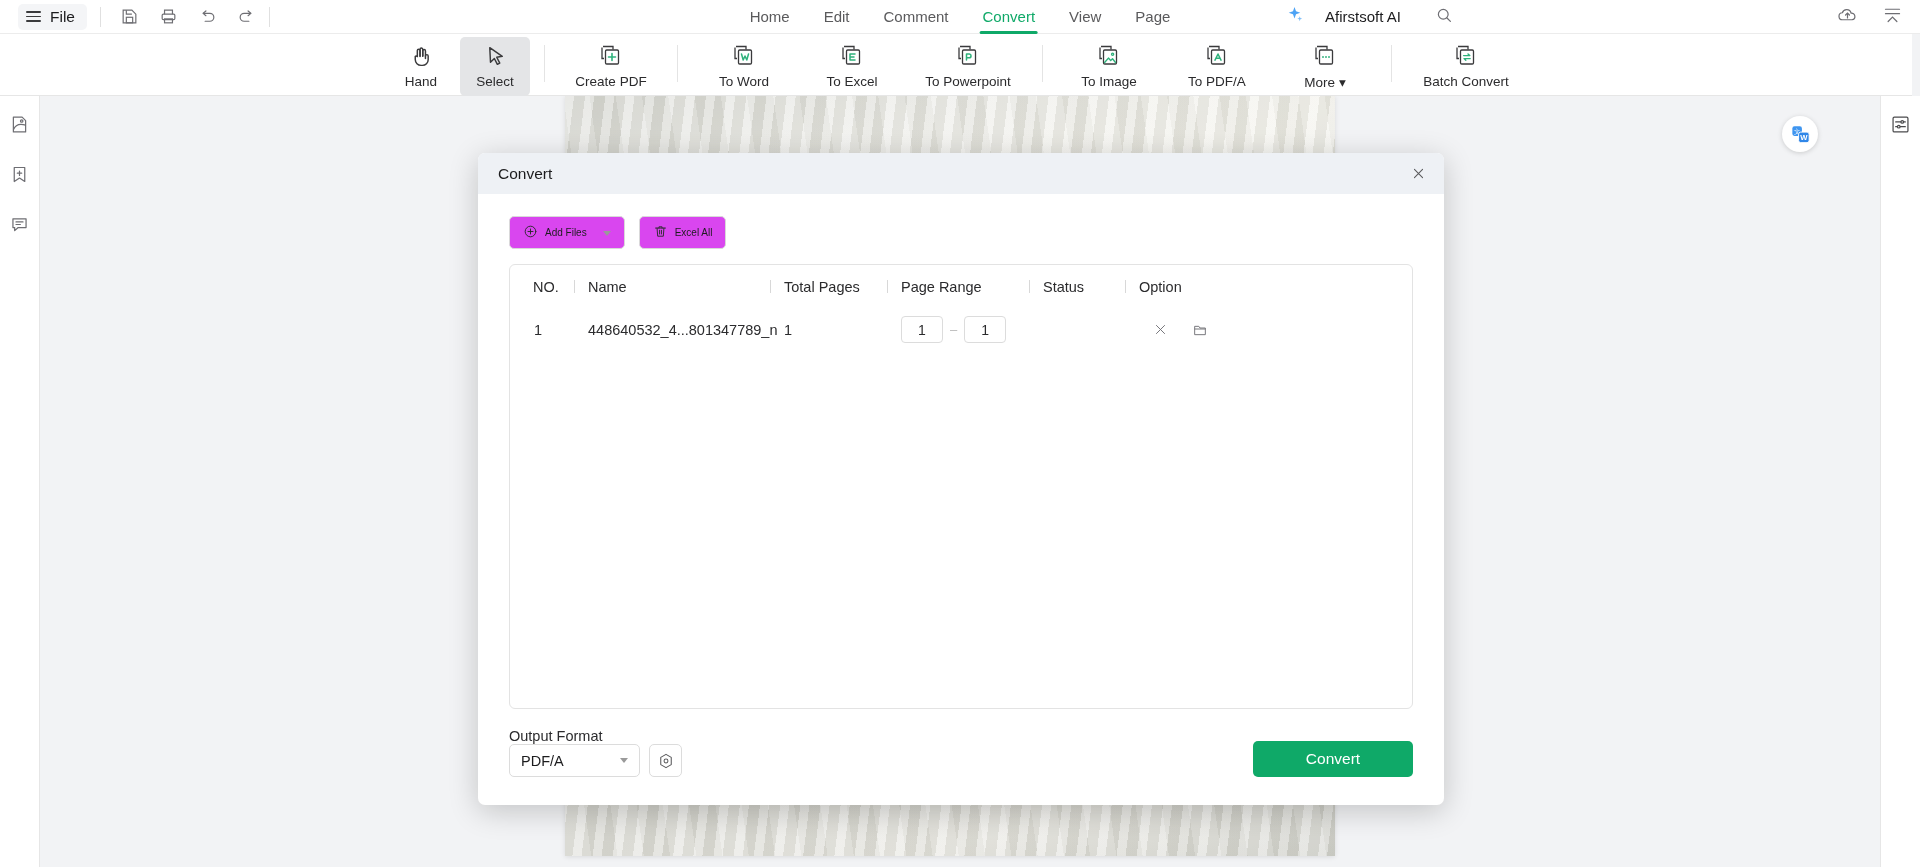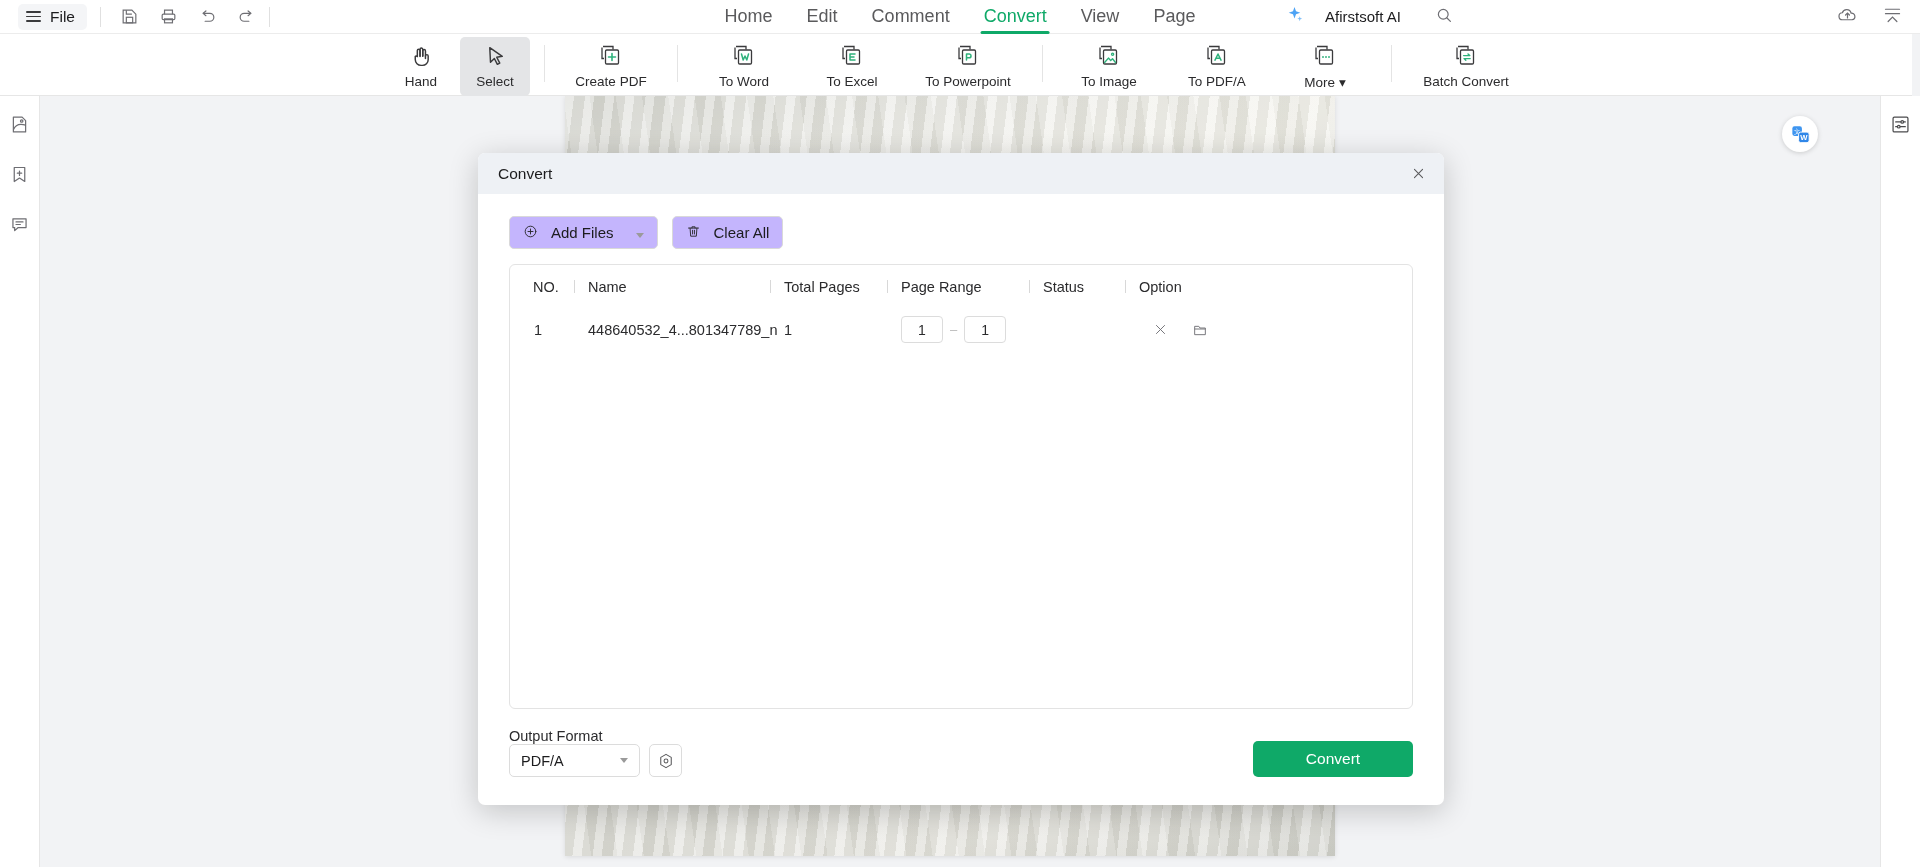--- a/index.html
+++ b/index.html
@@ -31,21 +31,21 @@
   .divider-v { width: 1px; height: 20px; background: #e0e0e0; margin: 0 13px; }
 
   .qa-icons { display: flex; align-items: center; gap: 20px; margin-left: 6px; }
   .qa-icons svg { display: block; }
 
   .nav-tabs {
     position: absolute; left: 50%; transform: translateX(-50%);
     display: flex; align-items: center; gap: 34px; height: 34px;
   }
   .nav-tab {
-    font-size: 18px; color: #5a5a5c; cursor: pointer;
+    font-size: 15px; color: #5a5a5c; cursor: pointer;
     position: relative; height: 34px; display: flex; align-items: center;
   }
   .nav-tab.active { color: #0fa968; }
   .nav-tab.active::after {
     content: ""; position: absolute; bottom: 0; left: -3px; right: -3px;
     height: 2.5px; background: #0fa968; border-radius: 2px;
   }
 
   .ai-area {
     position: absolute; left: 1285px; display: flex; align-items: center; gap: 21px;
@@ -136,22 +136,22 @@
     flex: 0 0 41px;
   }
   .modal-title { font-size: 15.5px; color: #1c1c1e; }
   .modal-close { margin-left: auto; cursor: pointer; padding: 4px; line-height: 0; }
 
   .modal-body { padding: 22px 31px 0; flex: 1; display: flex; flex-direction: column; }
 
   .btn-row { display: flex; gap: 14px; margin-bottom: 15px; }
   .obtn {
     height: 33px; border: 1px solid #d9d9d9; border-radius: 5px;
-    background: #c4b5fd; display: flex; align-items: center; gap: 13px;
-    padding: 0 13px; font-size: 15px; color: #1c1c1e; cursor: pointer;
+    background: #d946ef; display: flex; align-items: center; gap: 7px;
+    padding: 0 13px; font-size: 10px; color: #1c1c1e; cursor: pointer;
   }
   .obtn .dd { margin-left: 9px; }
 
   .tablebox {
     border: 1px solid #e3e3e3; border-radius: 6px;
     flex: 1; display: flex; flex-direction: column; overflow: hidden;
     margin-bottom: 19px;
   }
   .thead { display: flex; align-items: center; height: 43px; padding: 0 10px; }
   .th {
@@ -510,21 +510,21 @@
       </div>
       <div class="obtn">
         <span>
           <svg width="15" height="15" viewBox="0 0 24 24" fill="none" stroke="#2b2b2d" stroke-width="1.5" stroke-linecap="round">
             <path d="M4 6.5h16"></path>
               <path d="M9.5 6.5V4.5h5v2"></path>
               <path d="M6.5 6.5l1 13h9l1-13"></path>
               <path d="M10.5 10v6M13.5 10v6"></path>
           </svg>
         </span>
-        <span>Clear All</span>
+        <span>Excel All</span>
       </div>
     </div>
 
     <div class="tablebox">
       <div class="thead">
         <div class="th c-no">NO.</div>
         <div class="th c-name sep">Name</div>
         <div class="th c-pages sep">Total Pages</div>
         <div class="th c-range sep">Page Range</div>
         <div class="th c-status sep">Status</div>

